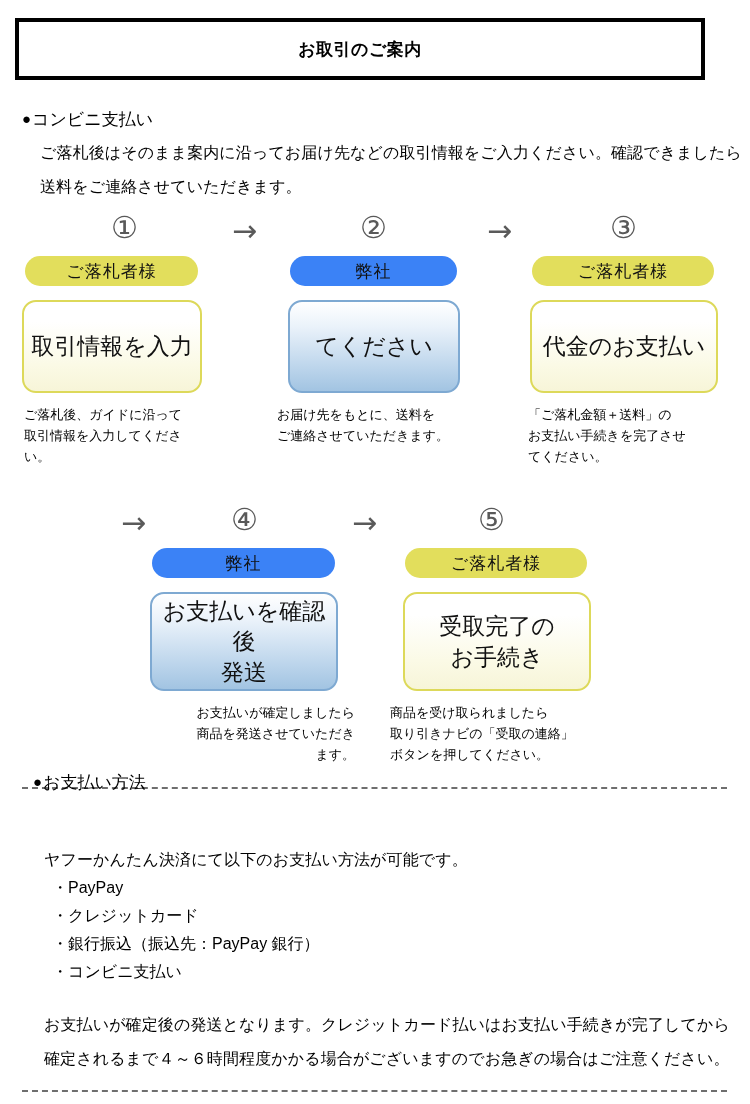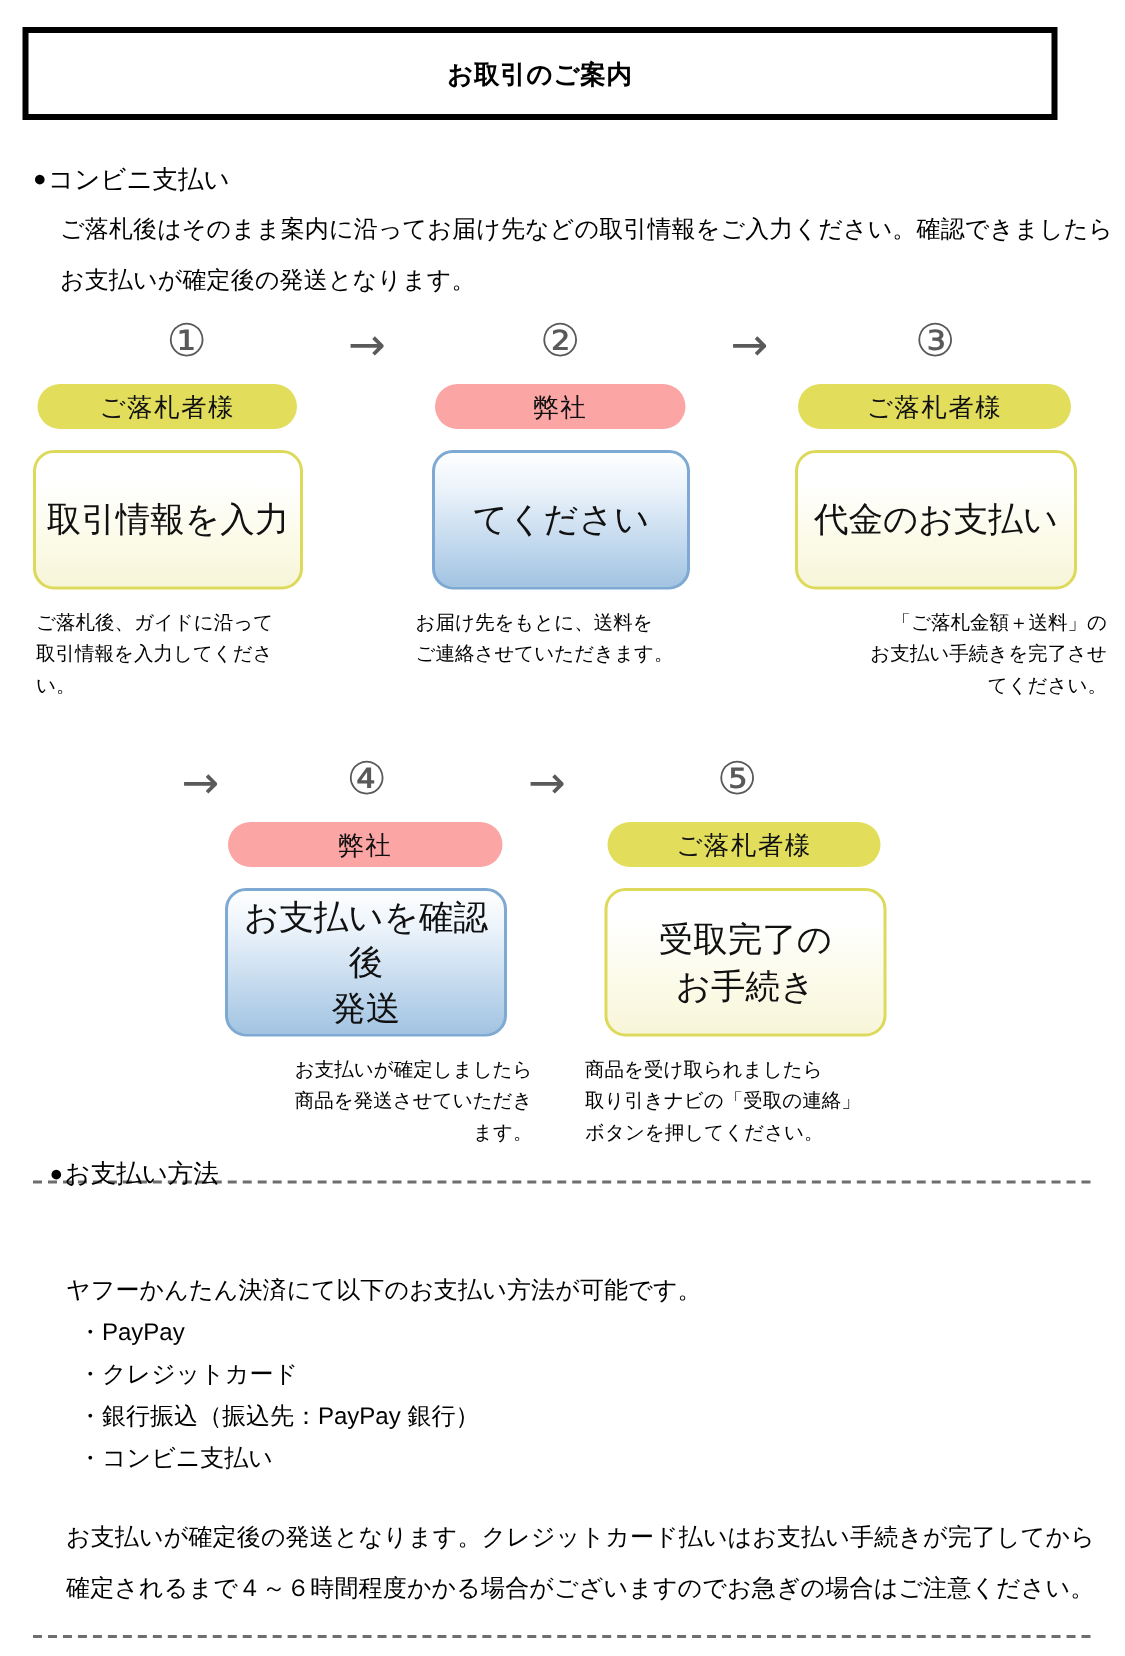--- a/index.html
+++ b/index.html
@@ -79,21 +79,21 @@
     height: 30px;
     border-radius: 15px;
     display: flex;
     align-items: center;
     justify-content: center;
     font-size: 17px;
     color: #111111;
     letter-spacing: 1px;
   }
   .role-pill.yellow { background: #e2de5c; }
-  .role-pill.blue   { background: #fca5a5; }
+  .role-pill.blue   { background: #3b82f6; }
 
   
   .action-box {
     position: absolute;
     border-radius: 14px;
     box-sizing: border-box;
     display: flex;
     align-items: center;
     justify-content: center;
     text-align: center;
@@ -140,21 +140,21 @@
 
 <div class="title-banner">
   <span class="title-banner-text">お取引のご案内</span>
 </div>
 
 <div class="section-head" style="left:22px; top:108px;">
   <span class="dot">●</span><span>コンビニ支払い</span>
 </div>
 
 <div class="para-line" style="left:40px; top:143px;">ご落札後はそのまま案内に沿ってお届け先などの取引情報をご入力ください。確認できましたら</div>
-<div class="para-line" style="left:40px; top:177px;">お支払いが確定後の発送となります。</div>
+<div class="para-line" style="left:40px; top:177px;">送料をご連絡させていただきます。</div>
 
 <div class="step-num" style="left:111px; top:213px;">①</div>
 <div class="role-pill yellow" style="left:25px; top:256px; width:173px;">
   <span>ご落札者様</span>
 </div>
 <div class="action-box yellow" style="left:22px; top:300px; width:180px; height:93px;">
   <span>取引情報を入力</span>
 </div>
 <div class="step-caption" style="left:24px; top:404px; width:200px;">ご落札後、ガイドに沿って
 取引情報を入力してくださ
@@ -174,21 +174,21 @@
 
 <div class="flow-arrow" style="left:487px; top:216px;">→</div>
 
 <div class="step-num" style="left:610px; top:213px;">③</div>
 <div class="role-pill yellow" style="left:532px; top:256px; width:182px;">
   <span>ご落札者様</span>
 </div>
 <div class="action-box yellow" style="left:530px; top:300px; width:188px; height:93px;">
   <span>代金のお支払い</span>
 </div>
-<div class="step-caption" style="left:528px; top:404px; width:210px;text-align:right;">「ご落札金額＋送料」の
+<div class="step-caption" style="left:528px; top:404px; width:210px;">「ご落札金額＋送料」の
 お支払い手続きを完了させ
 てください。</div>
 
 <div class="flow-arrow" style="left:121px; top:508px;">→</div>
 
 <div class="step-num" style="left:231px; top:505px;">④</div>
 <div class="role-pill blue" style="left:152px; top:548px; width:183px;">
   <span>弊社</span>
 </div>
 <div class="action-box blue" style="left:150px; top:592px; width:188px; height:99px;">

